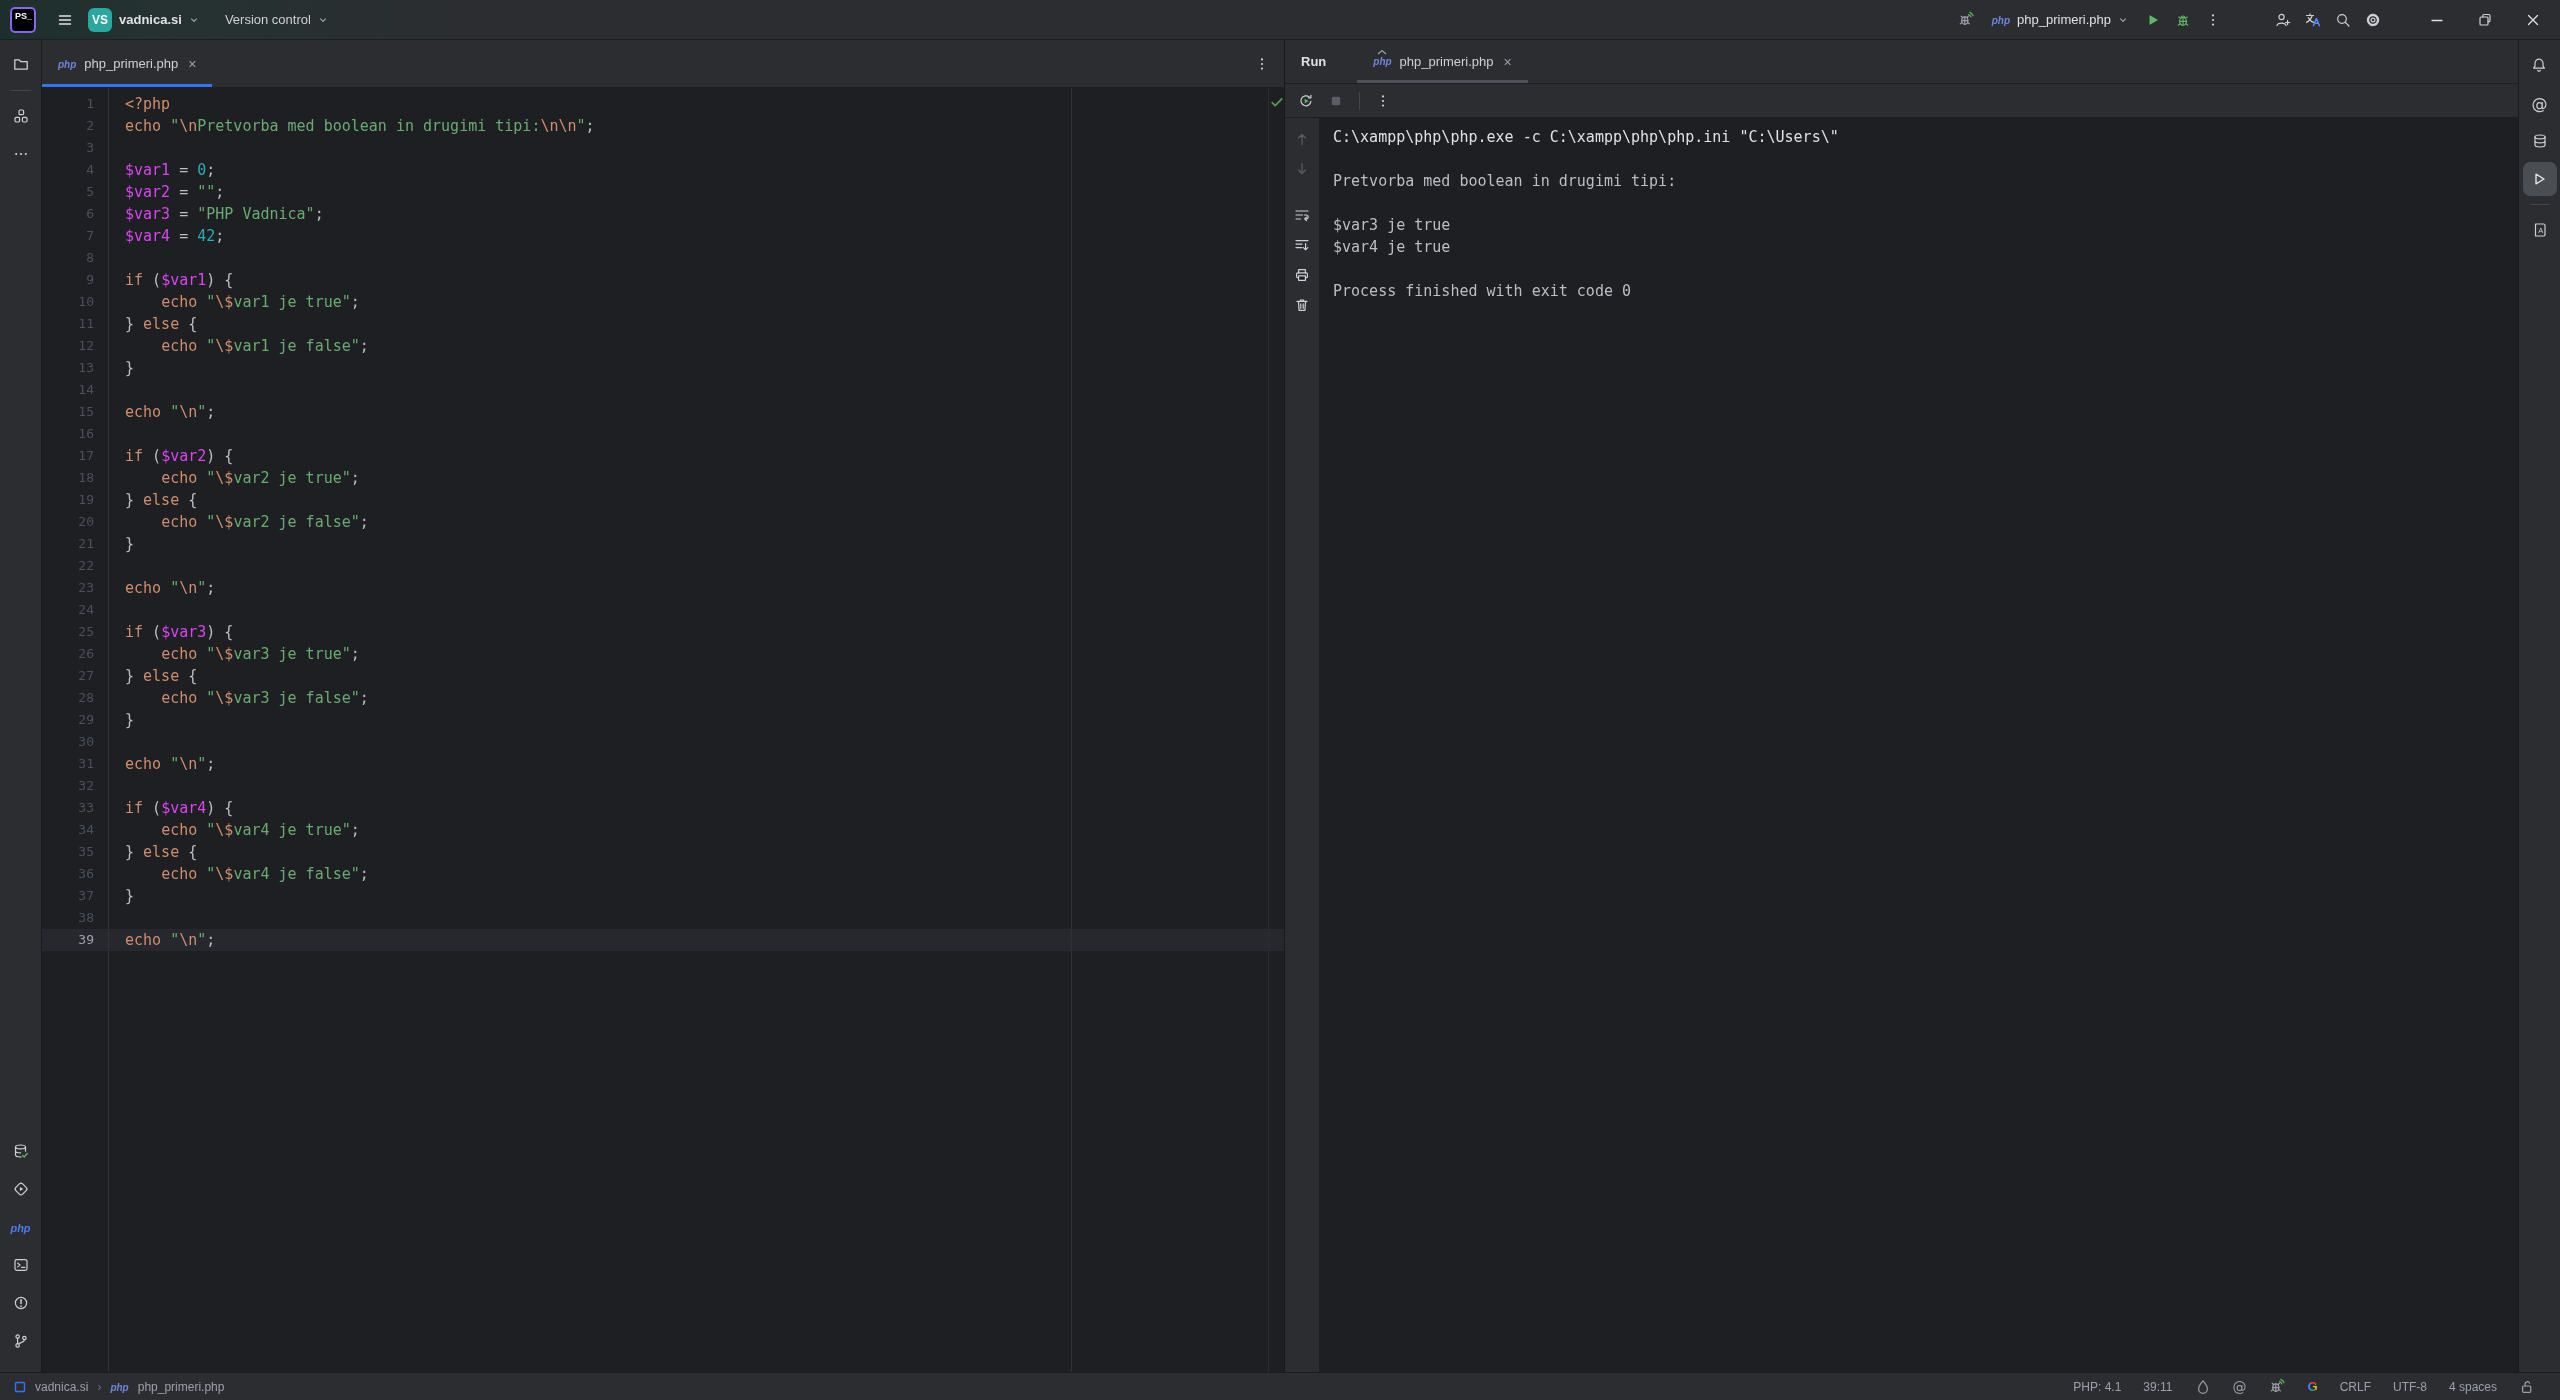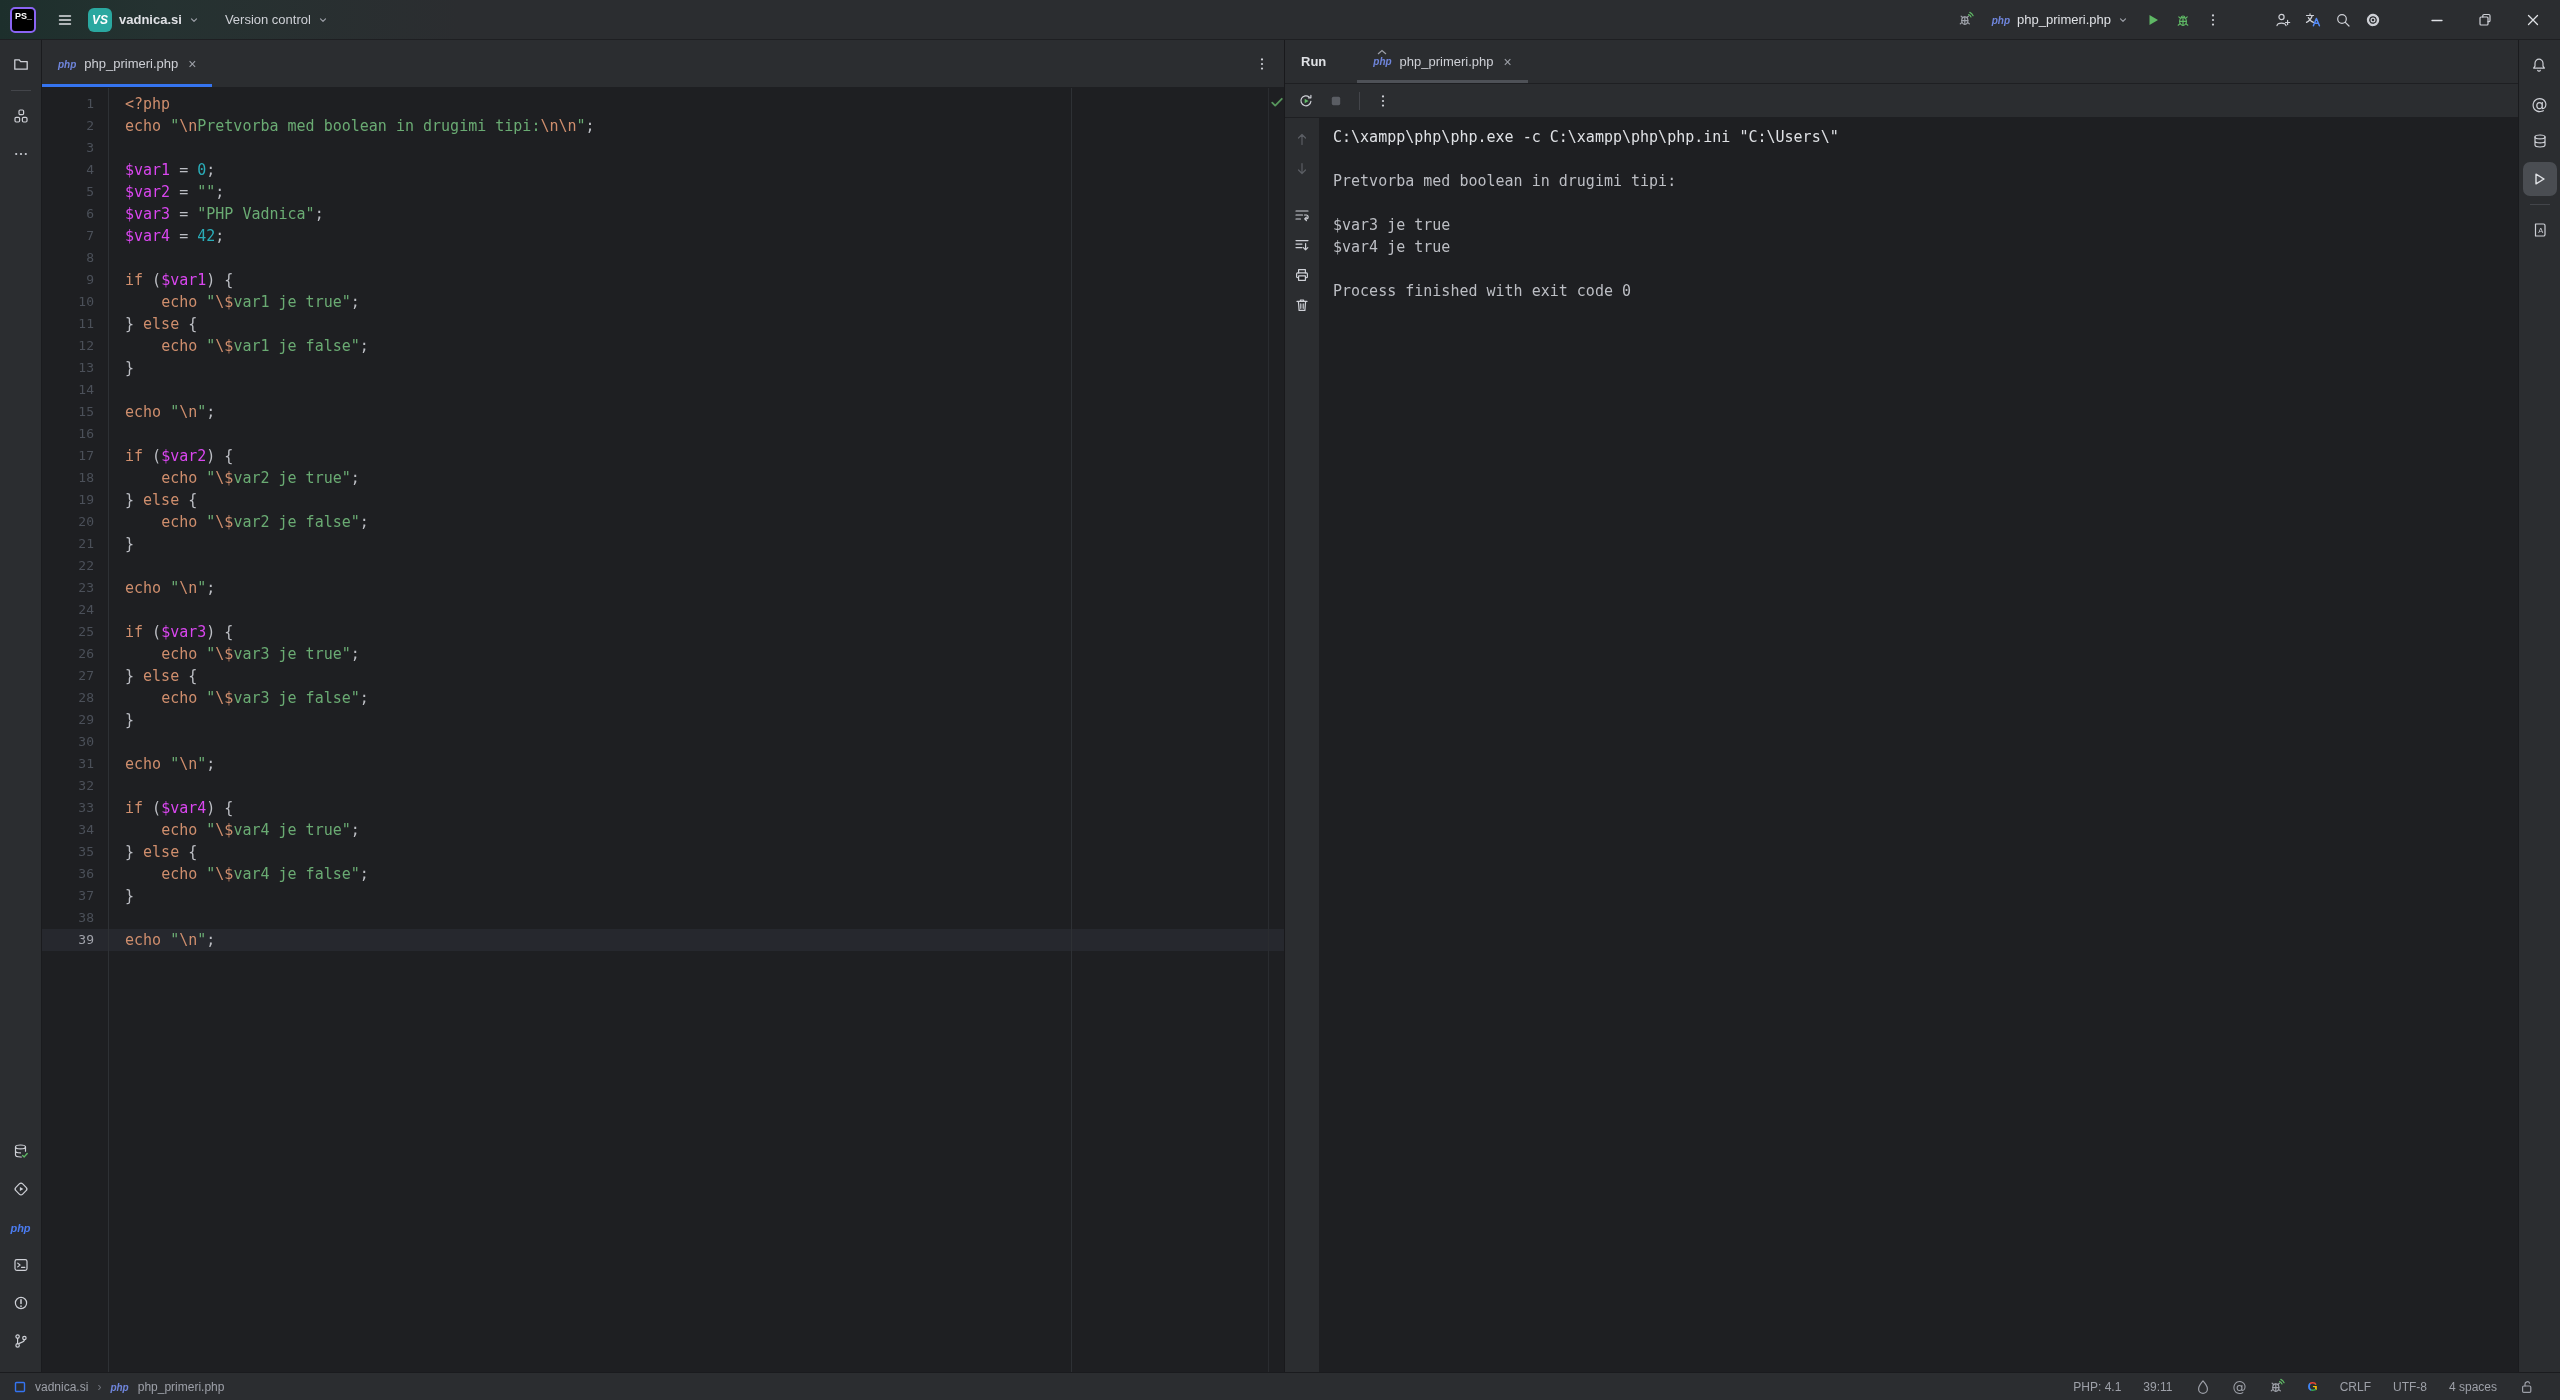--- a/index.html
+++ b/index.html
@@ -27,21 +27,21 @@
   .ps-logo span::after{ content:"_"; }
   .tb-btn {
     height:30px; min-width:30px; padding:0 5px; border-radius:6px;
     display:flex; align-items:center; justify-content:center; cursor:default;
   }
   .project-chip, .vcs-chip, .run-config {
     display:flex; align-items:center; gap:7px; height:30px; padding:0 8px; border-radius:6px;
   }
   .vs-badge {
     width:24px; height:24px; border-radius:6px; background:#2AA8A0; color:#fff;
-    font-weight:bold; font-size:12px; display:flex; align-items:center; justify-content:center;font-style:italic;
+    font-weight:bold; font-size:12px; display:flex; align-items:center; justify-content:center;
   }
   .proj-name { color:#DFE1E5; font-weight:600; }
   .vcs-chip { color:#CED0D6; margin-left:10px; }
   .run-config { color:#DFE1E5; margin:0 2px; }
   .tb-gap { width:40px; }
   .win-btns { display:flex; align-items:center; margin-left:18px; }
   .win-btns .tb-btn { min-width:34px; margin-left:14px; }
   .phpword { font-style:italic; font-weight:bold; font-size:10px; color:#6f85db; letter-spacing:0; }
   .php-run-wrap { position:relative; display:inline-flex; }
   .php-run-wrap svg.hat { position:absolute; top:-7px; left:3px; }

